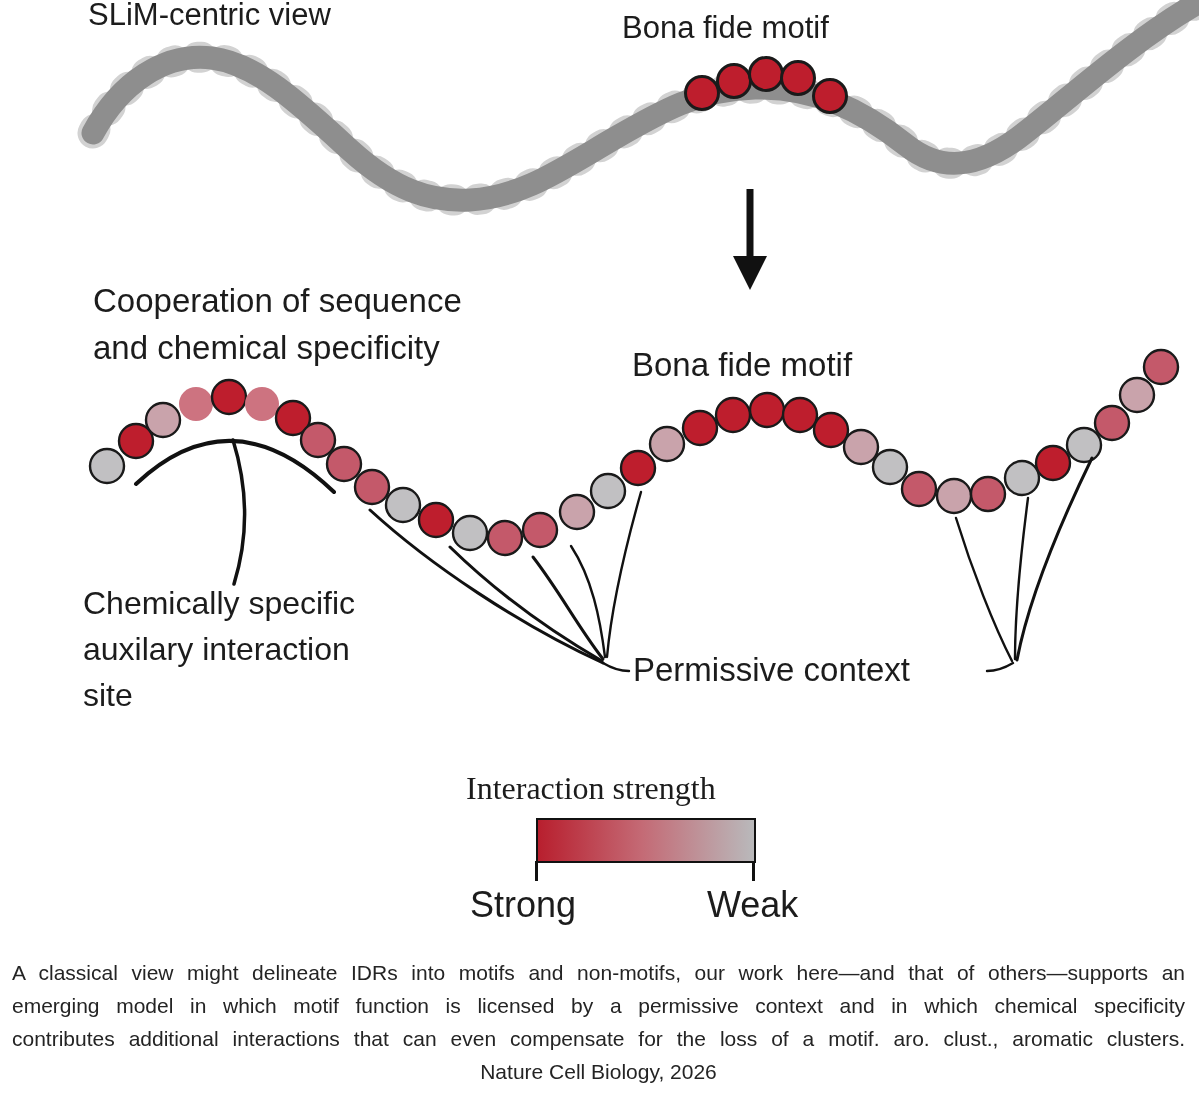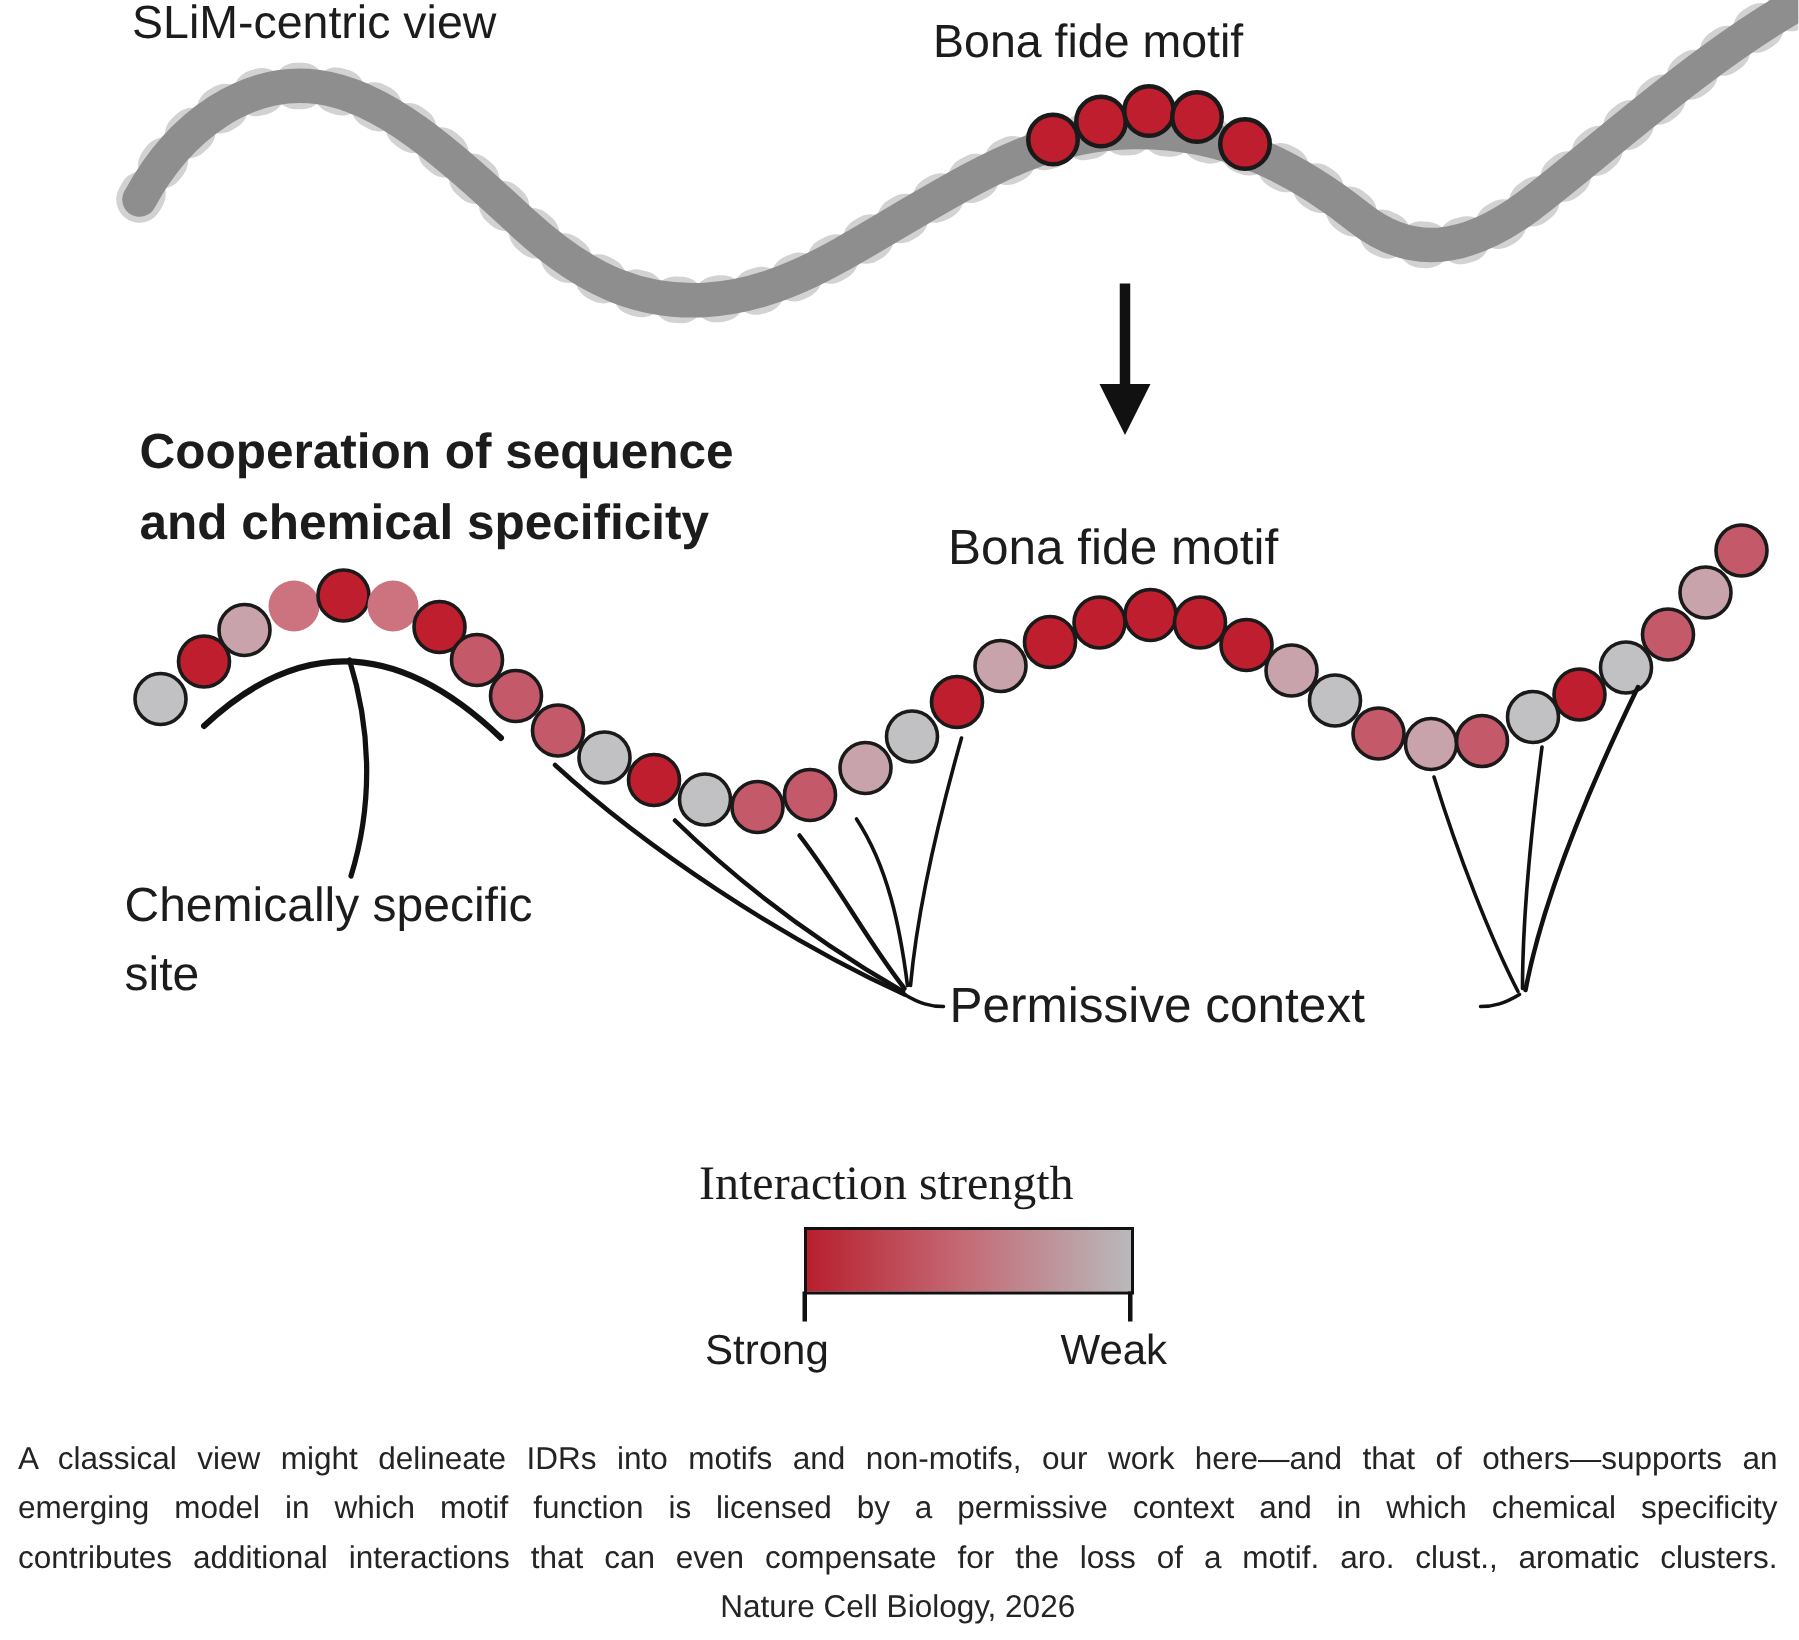--- a/index.html
+++ b/index.html
@@ -10,31 +10,31 @@
     overflow:hidden;
     font-family:"Liberation Sans", sans-serif;
     color:#1c1c1c;
     padding-left:20px;
   }
   .art{position:absolute;left:0;top:0;}
   .lbl{position:absolute;white-space:nowrap;color:#1c1c1c;}
   .lbl-sm{font-size:31px;letter-spacing:0px;}
   .lbl-md{font-size:32px;}
   .lbl-lg{font-size:33px;}
-  .multiline{line-height:47px;font-weight:bold;}
+  .multiline{line-height:47px;}
   .aux{line-height:46px;}
   .legend-title{font-size:32px;font-family:Liberation Serif, serif;}
   .legend-bar{
     position:absolute;left:536px;top:818px;width:220px;height:45px;
     border:2.5px solid #111;box-sizing:border-box;
   }
   .legend-tick{position:absolute;width:3px;height:20px;background:#111;top:861px;}
   .tick-left{left:535px;}
   .tick-right{left:752px;}
-  .legend-end{font-size:28px;}
+  .legend-end{font-size:36px;}
   .caption{
     position:absolute;left:12px;top:956px;width:1173px;
     font-size:21px;line-height:33px;color:#242424;
   }
   .cap-line{text-align:justify;text-align-last:justify;}
   .cap-source{text-align:center;}
 </style>
 </head>
 <body>
 
@@ -124,20 +124,21 @@
 
   <div class="lbl lbl-lg multiline" style="left:93px;top:277px;white-space:normal;width:520px;">
     <div>Cooperation of sequence</div>
     <div>and chemical specificity</div>
   </div>
 
   <div class="lbl lbl-lg" style="left:632px;top:346px;">Bona fide motif</div>
 
   <div class="lbl lbl-md aux" style="left:83px;top:580px;white-space:normal;width:420px;">
     <div>Chemically specific</div>
+    <div>auxilary interaction</div>
     <div>site</div>
   </div>
 
   <div class="lbl lbl-lg" style="left:633px;top:651px;">Permissive context</div>
 
   <div class="lbl legend-title" style="left:466px;top:770px;">Interaction strength</div>
   <div class="legend-bar" id="legend-bar" style="background: linear-gradient(90deg, rgb(184, 31, 46) 0%, rgb(196, 106, 117) 48%, rgb(185, 185, 187) 100%);"></div>
   <div class="legend-tick tick-left"></div>
   <div class="legend-tick tick-right"></div>
   <div class="lbl legend-end" style="left:470px;top:884px;">Strong</div>

